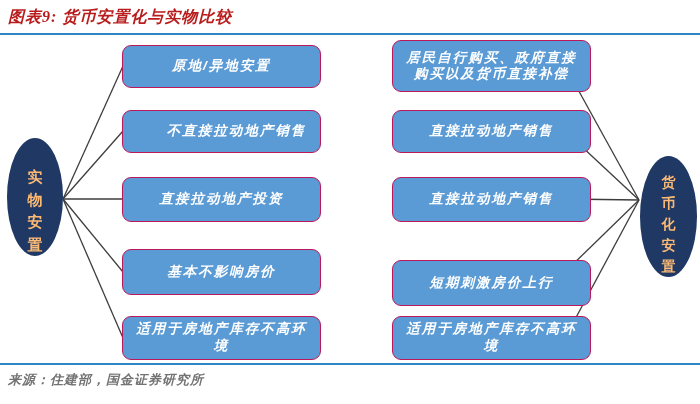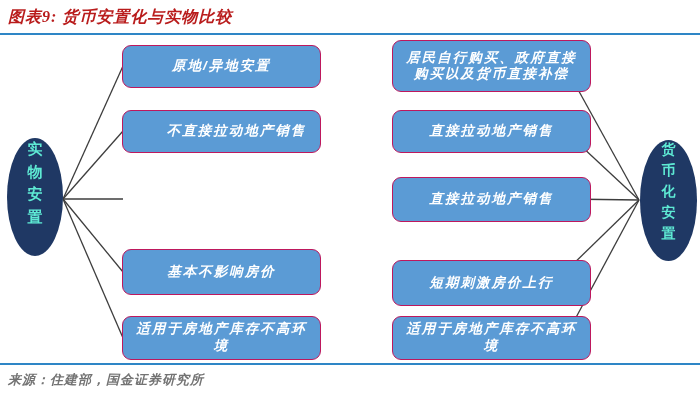--- a/index.html
+++ b/index.html
@@ -36,28 +36,28 @@
     position: absolute;
     left: 0; top: 0;
     width: 700px; height: 404px;
     pointer-events: none;
   }
   .node {
     position: absolute;
     background: #1f3864;
     border-radius: 50%;
     display: flex;
-    align-items: flex-start;
+    align-items: flex-end;
     justify-content: center;
-    color: #5eead4;
+    color: #fdba74;
     font-weight: bold;
     z-index: 2;
   }
   .node.left-node  { left: 7px;  top: 138px; width: 56px; height: 118px; font-size: 15px; }
-  .node.right-node { left: 640px; top: 140px; width: 57px; height: 121px; font-size: 14px; font-family: Liberation Mono, monospace; }
+  .node.right-node { left: 640px; top: 156px; width: 57px; height: 121px; font-size: 14px; }
   .node-label {
     width: 1.1em;
     line-height: 1.5;
     word-break: break-all;
     text-align: center;
     letter-spacing: 0;
   }
   .box {
     position: absolute;
     width: 199px;
@@ -129,20 +129,21 @@
   <div class="node left-node">
     <div class="node-label">实物安置</div>
   </div>
 
   <div class="node right-node">
     <div class="node-label">货币化安置</div>
   </div>
 
   <div class="box col-left l1">原地/异地安置</div>
   <div class="box col-left l2">不直接拉动地产销售</div>
+  <div class="box col-left l3">直接拉动地产投资</div>
   <div class="box col-left l5">适用于房地产库存不高环境</div>
   <div class="box col-left l4">基本不影响房价</div>
 
   <div class="box col-right r1">居民自行购买、政府直接购买以及货币直接补偿</div>
   <div class="box col-right r2">直接拉动地产销售</div>
   <div class="box col-right r3">直接拉动地产销售</div>
   <div class="box col-right r4">短期刺激房价上行</div>
   <div class="box col-right r5">适用于房地产库存不高环境</div>
 
   <div class="rule bottom"></div>

